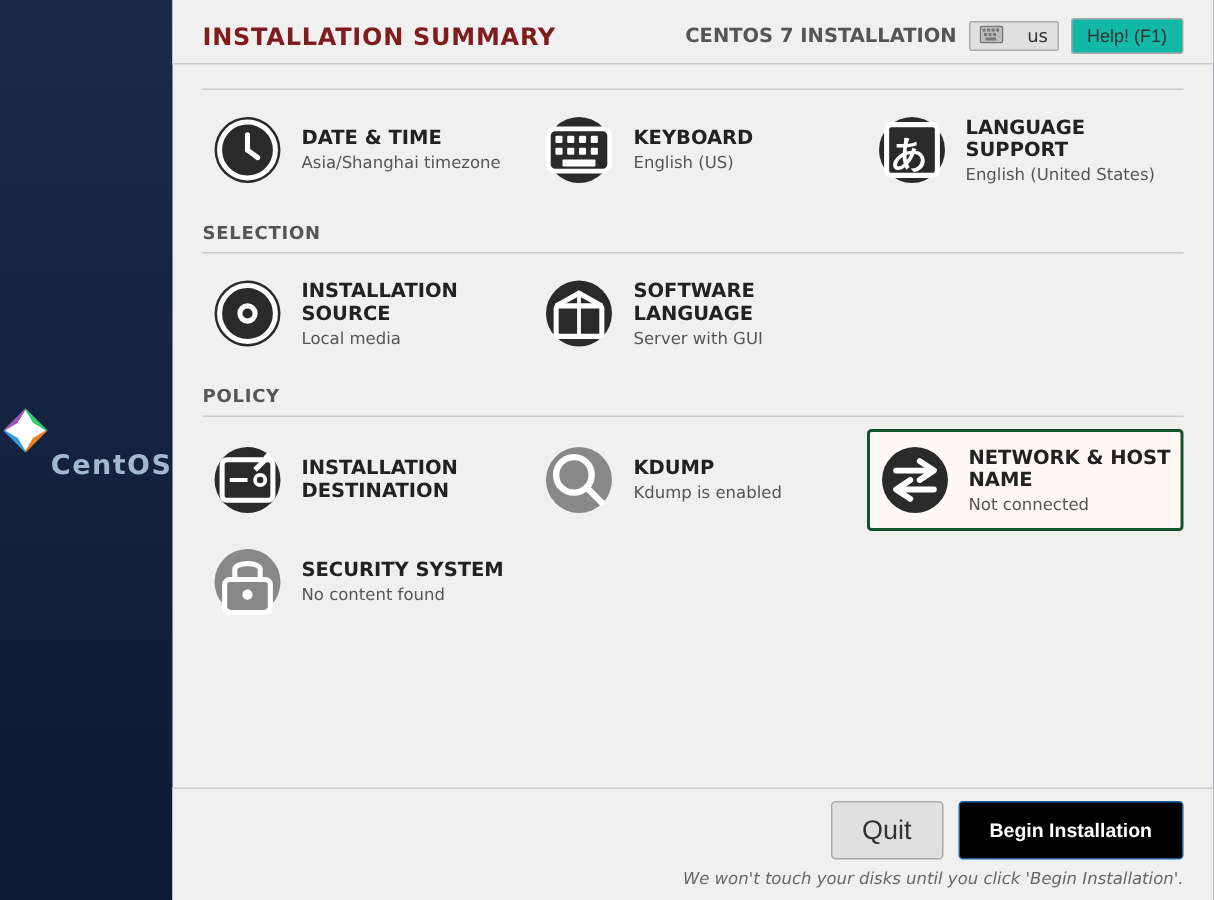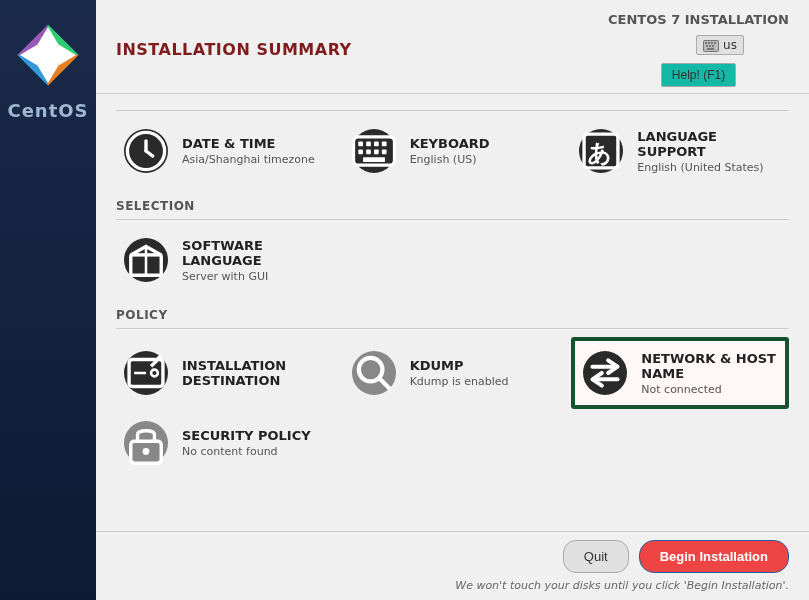--- a/index.html
+++ b/index.html
@@ -7,24 +7,23 @@
       width: 809px;
       height: 600px;
       font-family: 'DejaVu Sans', Arial, sans-serif;
       background: #1a2a4a;
       display: flex;
       overflow: hidden;
     }
 
     
     .sidebar {
-      width: 96px;
+      width: 115px;
       background: linear-gradient(180deg, #1a2a4a 0%, #0d1a33 100%);
       display: flex;
-      flex-direction: column;
       align-items: center;
       padding-top: 20px;
       flex-shrink: 0;
     }
     .centos-logo {
       width: 70px;
       height: 70px;
       margin-bottom: 10px;
     }
     .centos-label {
@@ -54,38 +53,36 @@
     .header-title {
       font-size: 16px;
       font-weight: bold;
       color: #7f1d1d;
       letter-spacing: 0.5px;
     }
     .header-right {
       display: flex;
       align-items: center;
       gap: 8px;
-      flex-direction: column;
     }
     .header-centos-label {
       font-size: 13px;
       color: #555;
       font-weight: bold;
     }
     .keyboard-indicator {
       display: flex;
-      align-items: flex-end;
+      align-items: flex-start;
       background: #e0e0e0;
       border: 1px solid #aaa;
       border-radius: 2px;
       padding: 2px 6px;
       font-size: 12px;
       color: #333;
-      gap: 4px;
-      margin-left: 43px;
+      gap: 16px;
     }
     .help-button {
       background: #14b8a6;
       border: 1px solid #aaa;
       border-radius: 2px;
       padding: 4px 10px;
       font-size: 12px;
       color: #333;
       cursor: pointer;
     }
@@ -122,21 +119,21 @@
     .item {
       display: flex;
       align-items: center;
       padding: 8px 6px;
       cursor: pointer;
       border-radius: 2px;
       gap: 12px;
       background: transparent;
     }
     .item.highlighted {
-      border: 4px solid #14532d;
+      border: 2px solid #14532d;
       background: #fff8f6;
       border-radius: 3px;
     }
 
     .item-icon {
       width: 48px;
       height: 48px;
       flex-shrink: 0;
       display: flex;
       align-items: center;
@@ -172,30 +169,30 @@
       gap: 6px;
     }
     .footer-buttons {
       display: flex;
       justify-content: flex-end;
       gap: 10px;
     }
     .btn-quit {
       background: #e0e0e0;
       border: 1px solid #aaa;
-      border-radius: 13px;
+      border-radius: 3px;
       padding: 8px 20px;
-      font-size: 13px;
+      font-size: 18px;
       color: #333;
       cursor: pointer;
     }
     .btn-begin {
-      background: #ef4444;
+      background: #000000;
       border: 1px solid #2060a0;
-      border-radius: 15px;
+      border-radius: 3px;
       padding: 8px 20px;
       font-size: 13px;
       color: white;
       cursor: pointer;
       font-weight: bold;
     }
     .footer-note {
       font-size: 11px;
       color: #666;
       text-align: right;
@@ -334,20 +331,34 @@
           <div class="item-title">LANGUAGE SUPPORT</div>
           <div class="item-subtitle">English (United States)</div>
         </div>
       </div>
     </div>
 
     <div class="section-label">SELECTION</div>
     <hr class="section-divider">
     <div class="items-grid">
 
+      <div class="item">
+        <div class="item-icon">
+          <div class="icon-circle-dark">
+            <svg width="26" height="26" viewBox="0 0 26 26" fill="none" xmlns="http://www.w3.org/2000/svg">
+              <circle cx="13" cy="13" r="11" stroke="white" stroke-width="2" fill="none"></circle>
+              <circle cx="13" cy="13" r="3" stroke="white" stroke-width="2" fill="none"></circle>
+            </svg>
+          </div>
+        </div>
+        <div class="item-text">
+          <div class="item-title">INSTALLATION SOURCE</div>
+          <div class="item-subtitle">Local media</div>
+        </div>
+      </div>
 
       <div class="item">
         <div class="item-icon">
           <div class="icon-circle-dark">
             <svg width="26" height="26" viewBox="0 0 26 26" fill="none" xmlns="http://www.w3.org/2000/svg">
 
               <rect x="4" y="10" width="18" height="12" rx="1" stroke="white" stroke-width="2" fill="none"></rect>
               <path d="M4 10 L13 5 L22 10" stroke="white" stroke-width="2" fill="none"></path>
               <line x1="13" y1="5" x2="13" y2="22" stroke="white" stroke-width="1.5"></line>
               <line x1="4" y1="10" x2="22" y2="10" stroke="white" stroke-width="1.5"></line>
@@ -423,21 +434,21 @@
           <div class="icon-circle-gray">
             <svg width="24" height="26" viewBox="0 0 24 26" fill="none" xmlns="http://www.w3.org/2000/svg">
 
               <rect x="3" y="12" width="18" height="13" rx="2" stroke="white" stroke-width="2" fill="none"></rect>
               <path d="M7 12 L7 8 C7 5 17 5 17 8 L17 12" stroke="white" stroke-width="2" fill="none"></path>
               <circle cx="12" cy="18" r="2" fill="white"></circle>
             </svg>
           </div>
         </div>
         <div class="item-text">
-          <div class="item-title">SECURITY POLICY</div>
+          <div class="item-title">SECURITY SYSTEM</div>
           <div class="item-subtitle">No content found</div>
         </div>
       </div>
     </div>
 
   </div>
 
   <div class="footer">
     <div class="footer-buttons">
       <button class="btn-quit">Quit</button>

